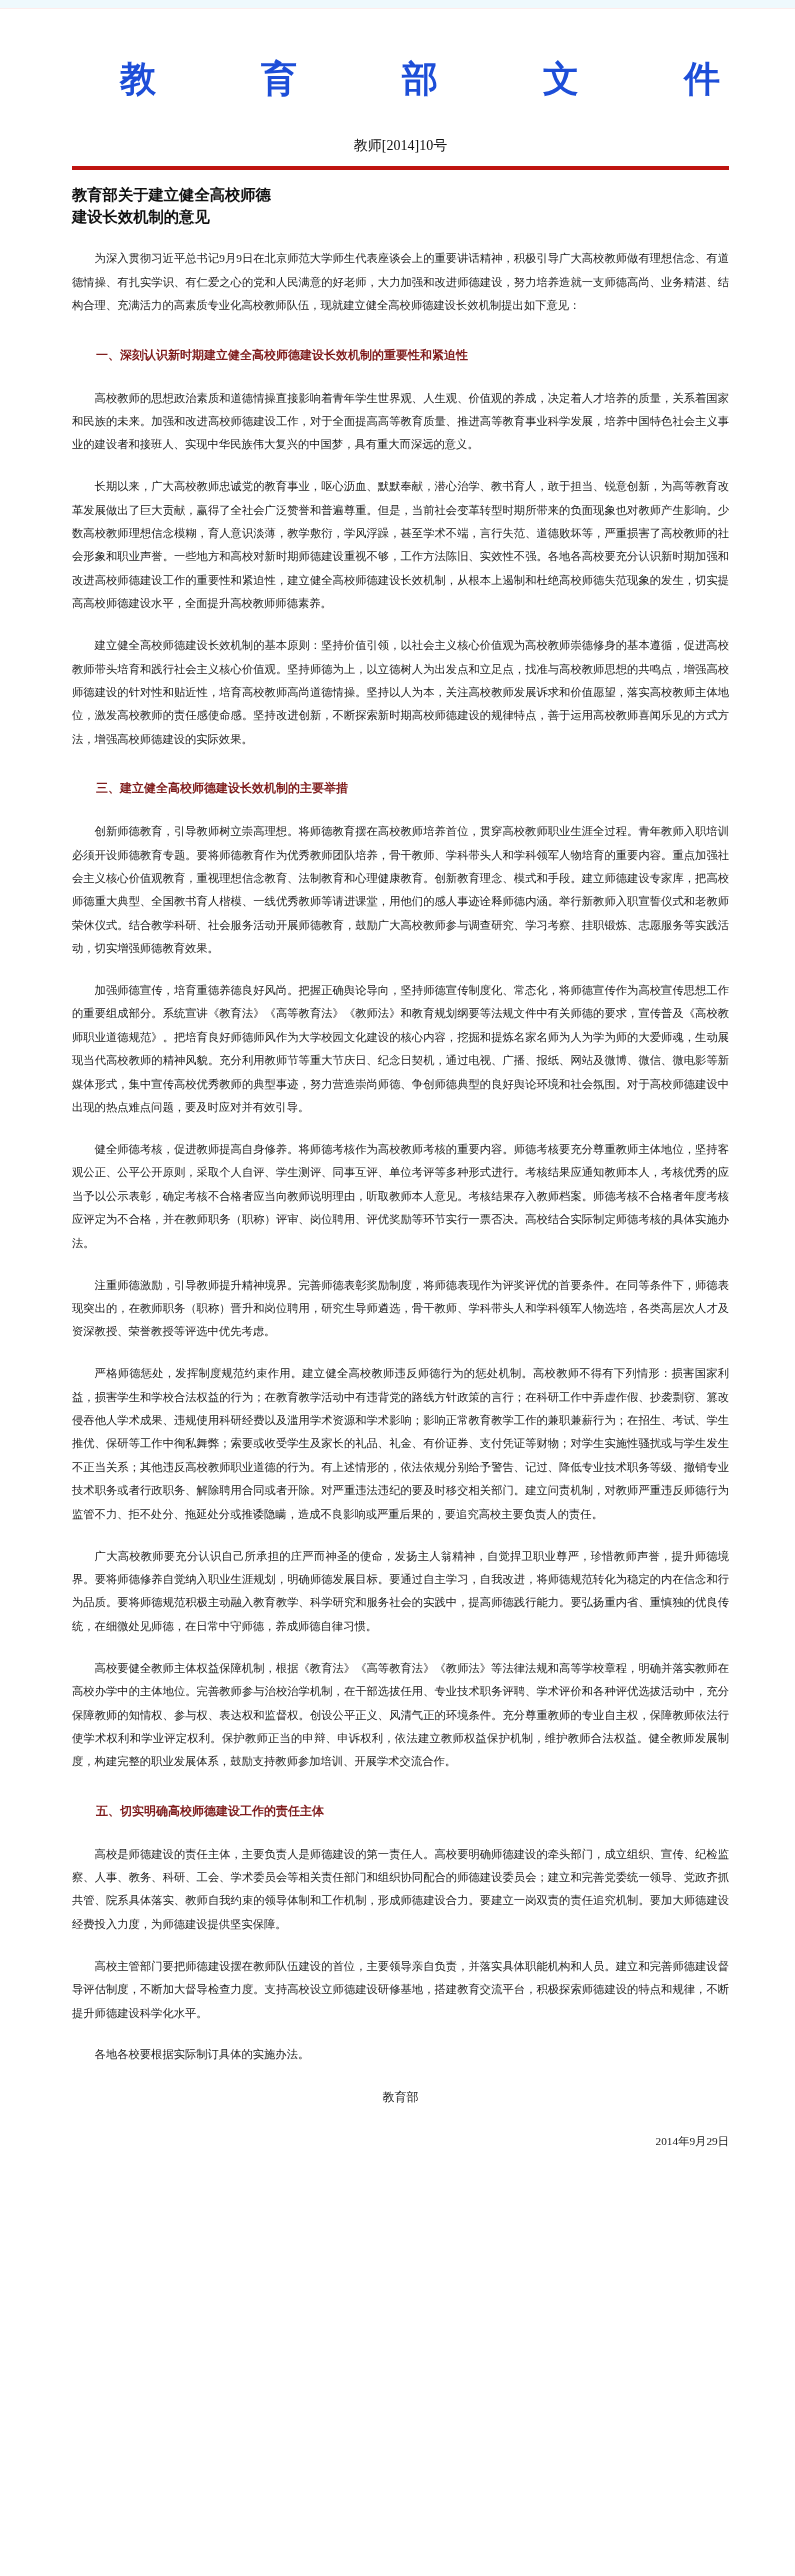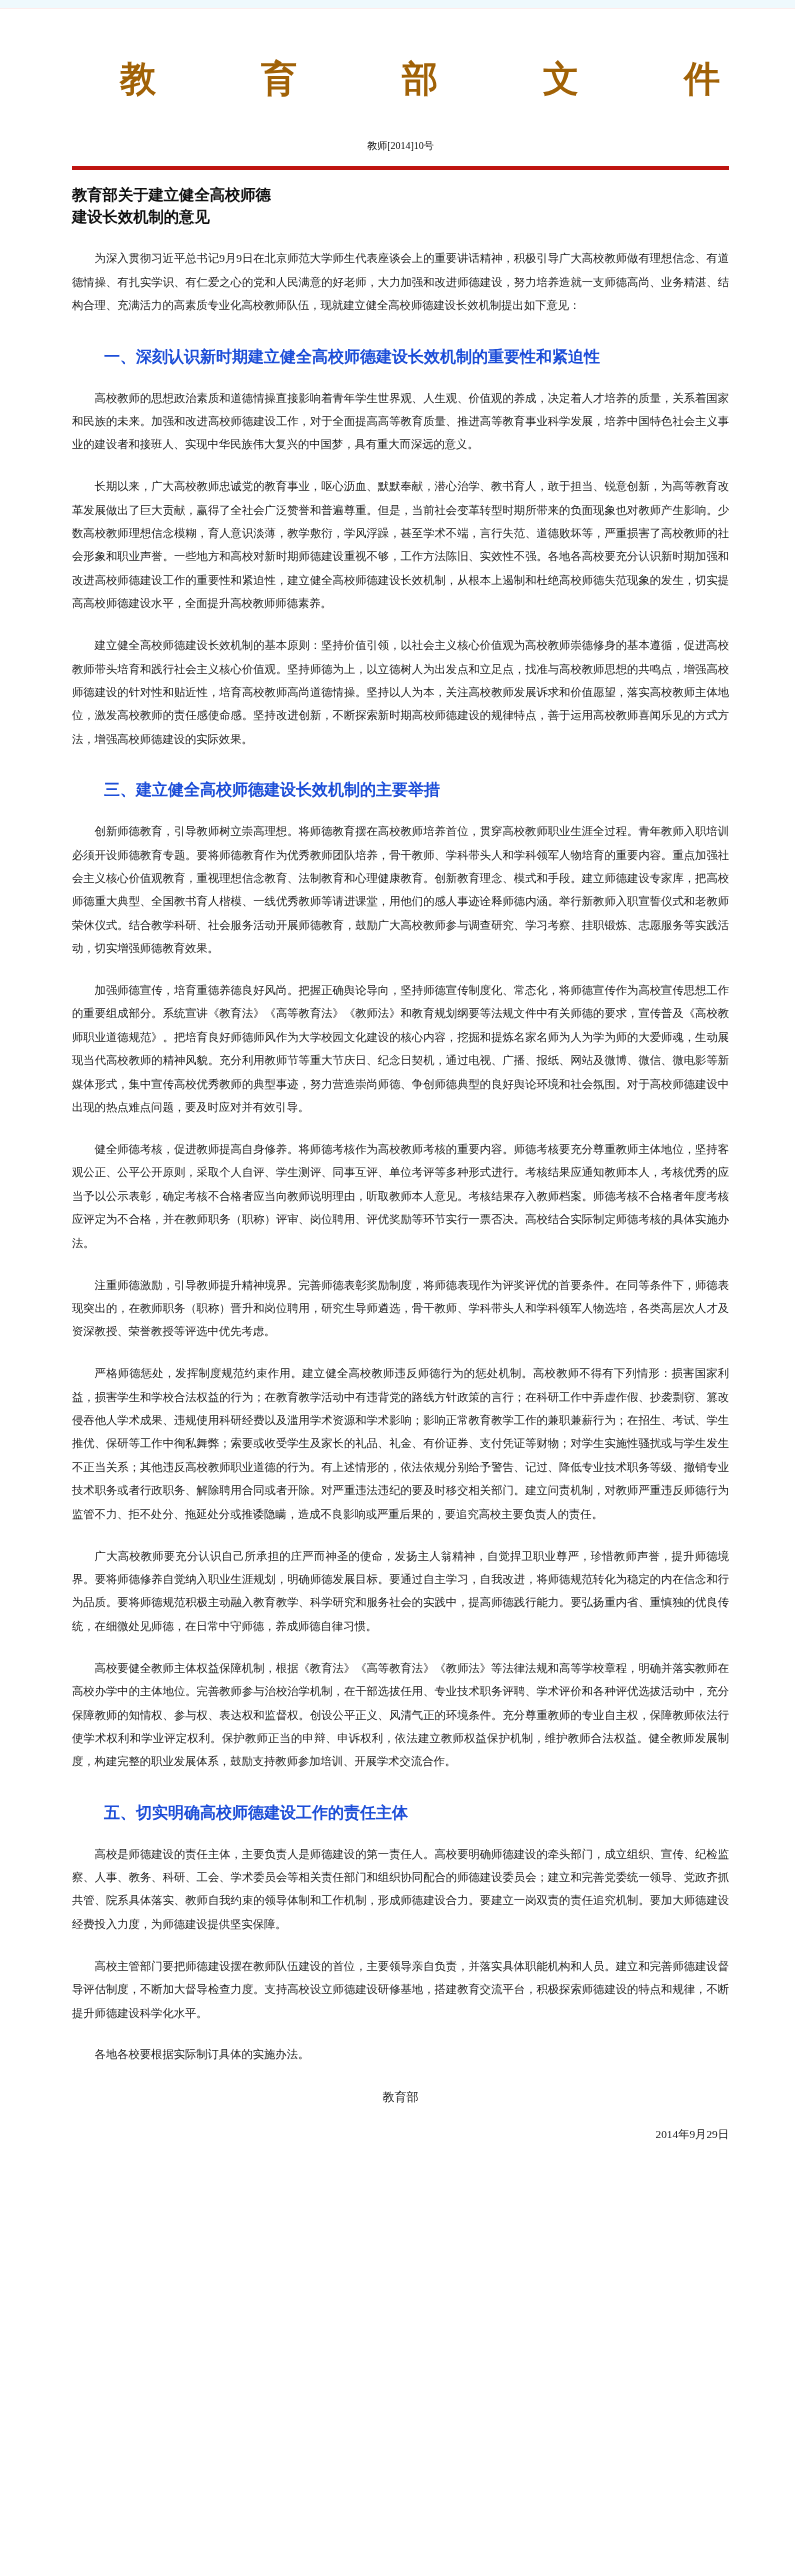--- a/index.html
+++ b/index.html
@@ -21,30 +21,30 @@
   }
   .doc {
     padding: 0 67px 16px 72px; 
   }
   .agency-title {
     margin-top: 47px;
     text-align: right;
     font-size: 36px;
     line-height: 47px;
     font-weight: bold;
-    color: #a16207;
+    color: #1d4ed8;
     letter-spacing: 48px;
     text-indent: 48px;
     white-space: nowrap;
     font-family: "Liberation Serif", "DejaVu Serif", serif;
   }
   .doc-number {
     margin-top: 35px;
     text-align: center;
-    font-size: 10px;
+    font-size: 14px;
     line-height: 16px;
     color: #111;
   }
   .red-rule {
     margin-top: 12px;
     height: 4px;
     background: #bf1410;
   }
   .doc-title {
     margin-top: 13.7px;
@@ -64,35 +64,35 @@
   .para {
     margin: 18.5px 0;
     font-size: 11.3px;
     line-height: 23.4px;
     text-indent: 2em;
     text-align: justify;
     word-break: break-all;
   }
   .sec-heading {
     margin: 27px 0 18.5px 0;
-    font-size: 16px;
+    font-size: 12px;
     font-weight: bold;
     line-height: 23.4px;
     text-indent: 2em;
-    color: #1d4ed8;
-    font-family: Liberation Serif, serif;
+    color: #7f1d1d;
+    font-family: Liberation Mono, monospace;
   }
   .signature {
     margin-top: 19px;
     text-align: center;
     font-size: 12px;
     line-height: 23.4px;
   }
   .date {
-    margin-top: 14px;
+    margin-top: 21px;
     text-align: right;
     font-size: 11.3px;
     line-height: 23.4px;
   }
 </style>
 </head>
 <body>
 
 <div class="top-strip"></div>
 

